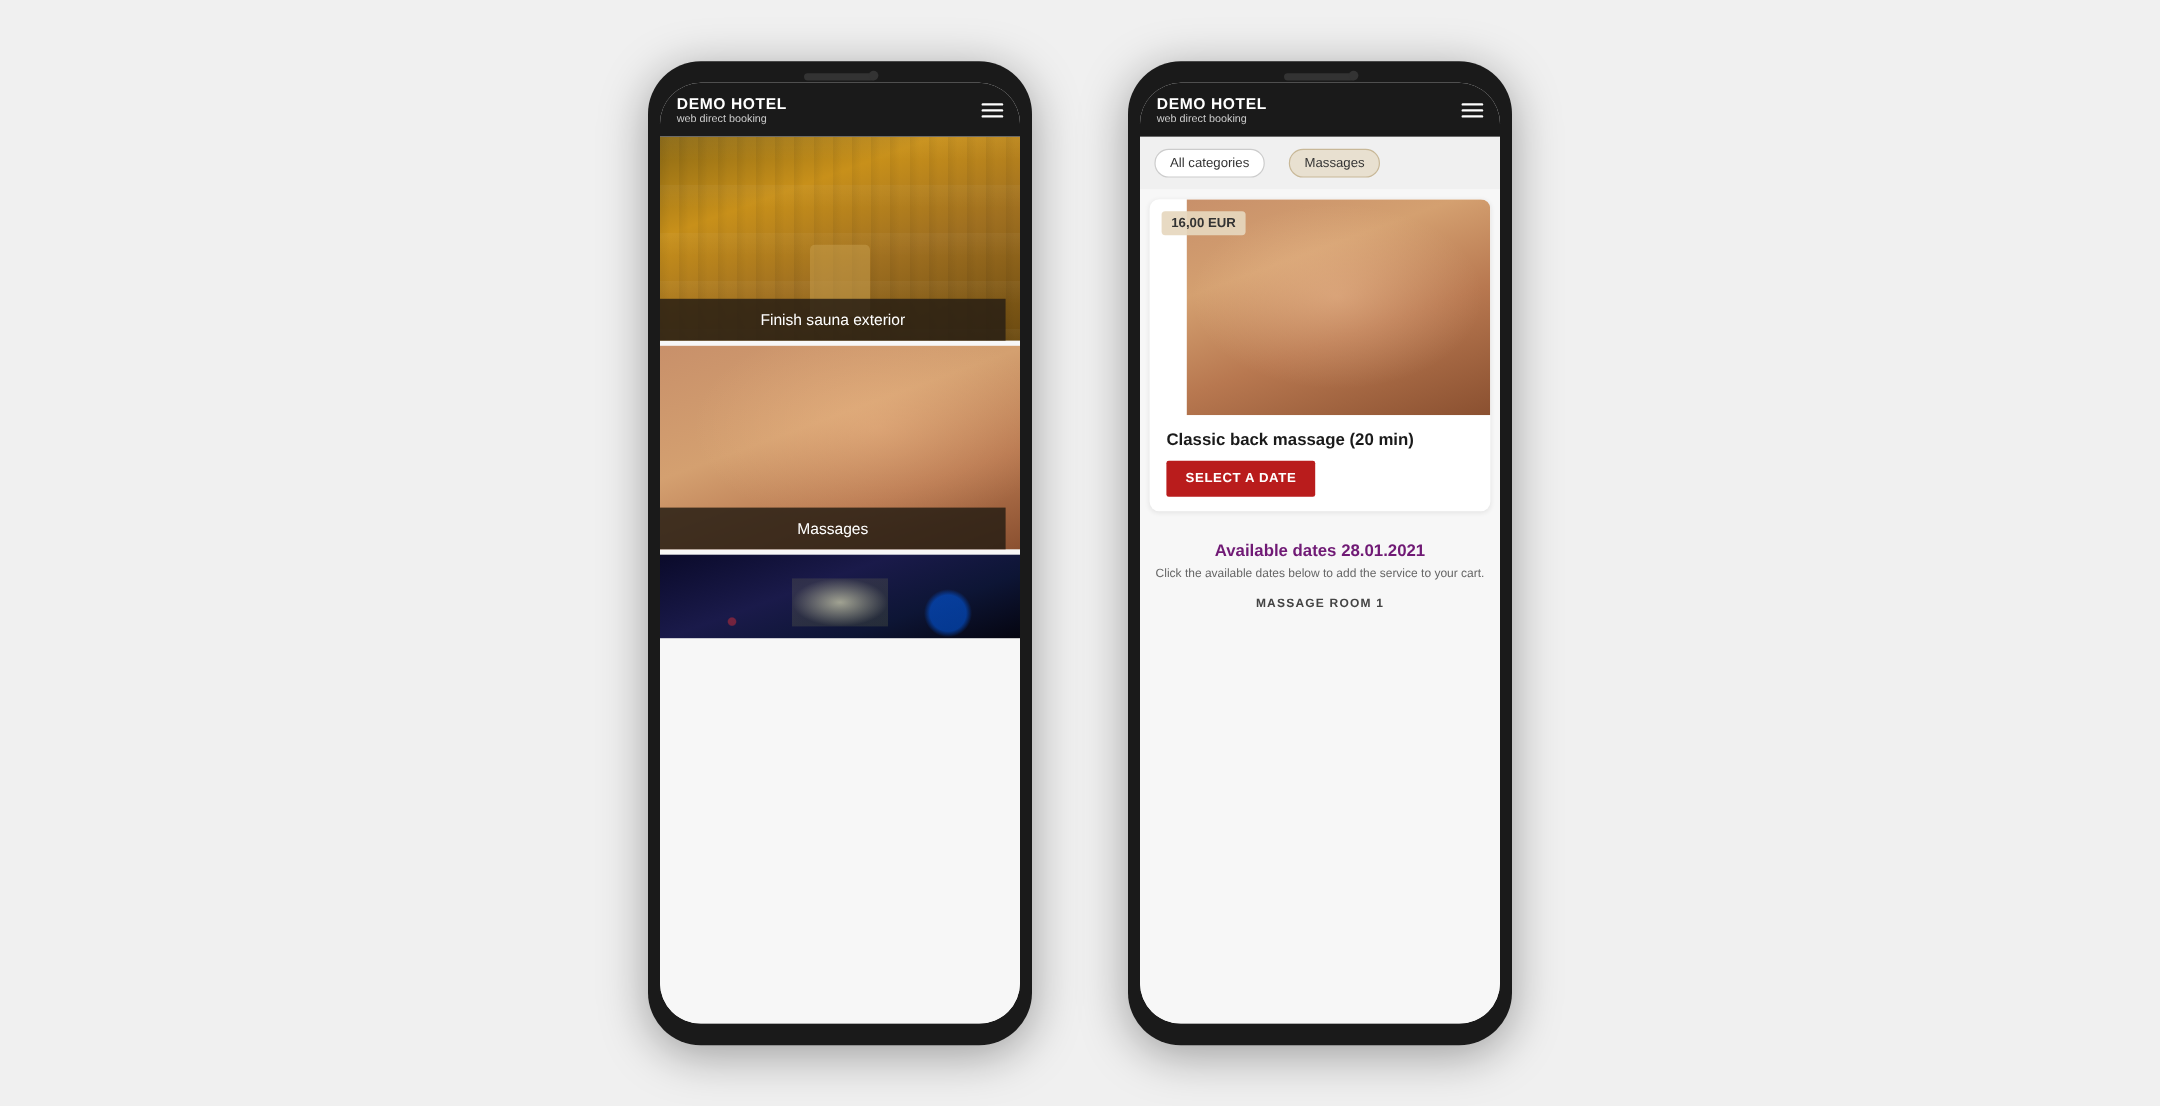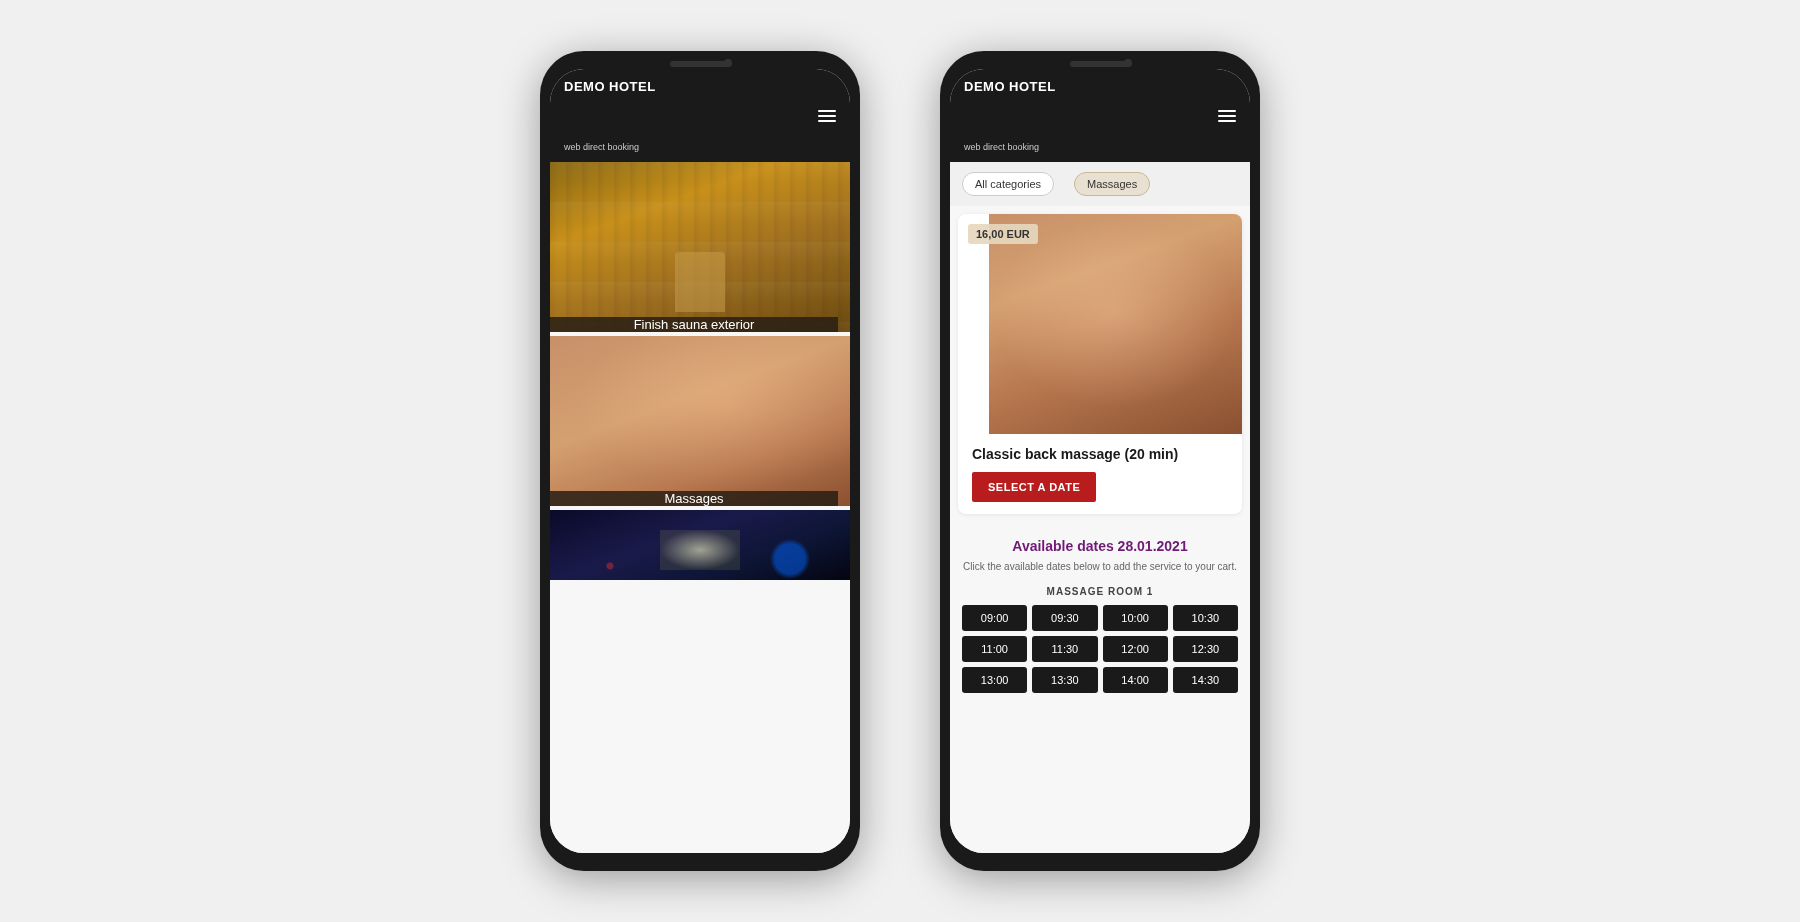--- a/index.html
+++ b/index.html
@@ -76,21 +76,20 @@
     }
     .header-brand-name {
       font-weight: bold;
       font-size: 13px;
       letter-spacing: 0.5px;
       color: #fff;
     }
     .header-brand-sub {
       font-size: 9px;
       color: #ccc;
-      margin-top: 48px;
     }
     .hamburger-icon {
       display: flex;
       flex-direction: column;
       gap: 3px;
       cursor: pointer;
     }
     .hamburger-icon span {
       display: block;
       width: 18px;
@@ -203,20 +202,21 @@
     }
 
     .category-label {
       position: absolute;
       bottom: 0;
       left: 0;
       right: 12px;
       background: rgba(40,30,20,0.85);
       color: #fff;
       text-align: center;
+      padding: 10px;
       font-size: 13px;
       font-weight: 500;
     }
 
     
     .filter-bar {
       background: #f0f0f0;
       padding: 10px 12px;
       display: flex;
       gap: 20px;
@@ -239,21 +239,21 @@
 
     .service-card {
       background: #fff;
       margin: 8px;
       border-radius: 8px;
       overflow: hidden;
       box-shadow: 0 1px 4px rgba(0,0,0,0.08);
     }
     .service-card-img {
       width: 100%;
-      height: 220px;
+      height: 180px;
       position: relative;
       overflow: hidden;
       padding-left: 31px;
     }
     
     .img-massage-detail {
       background: linear-gradient(160deg, #c8906a 0%, #d4a070 30%, #b87850 60%, #8a5030 100%);
       width: 100%;
       height: 100%;
     }
@@ -408,31 +408,16 @@
         <div class="service-card-body">
           <div class="service-name">Classic back massage (20 min)</div>
           <button class="select-date-btn">SELECT A DATE</button>
         </div>
       </div>
 
       <div class="availability-section">
         <div class="availability-title">Available dates 28.01.2021</div>
         <div class="availability-desc">Click the available dates below to add the service to your cart.</div>
         <div class="room-label">MASSAGE ROOM 1</div>
-        <div class="time-grid">
-
-        <div class="time-slot">09:00</div>
-            <div class="time-slot">09:30</div>
-            <div class="time-slot">10:00</div>
-            <div class="time-slot">10:30</div>
-            <div class="time-slot">11:00</div>
-            <div class="time-slot">11:30</div>
-            <div class="time-slot">12:00</div>
-            <div class="time-slot">12:30</div>
-            <div class="time-slot">13:00</div>
-            <div class="time-slot">13:30</div>
-            <div class="time-slot">14:00</div>
-            <div class="time-slot">14:30</div>
-          </div>
       </div>
     </div>
   </div>
 </div>
 
 </body></html>

